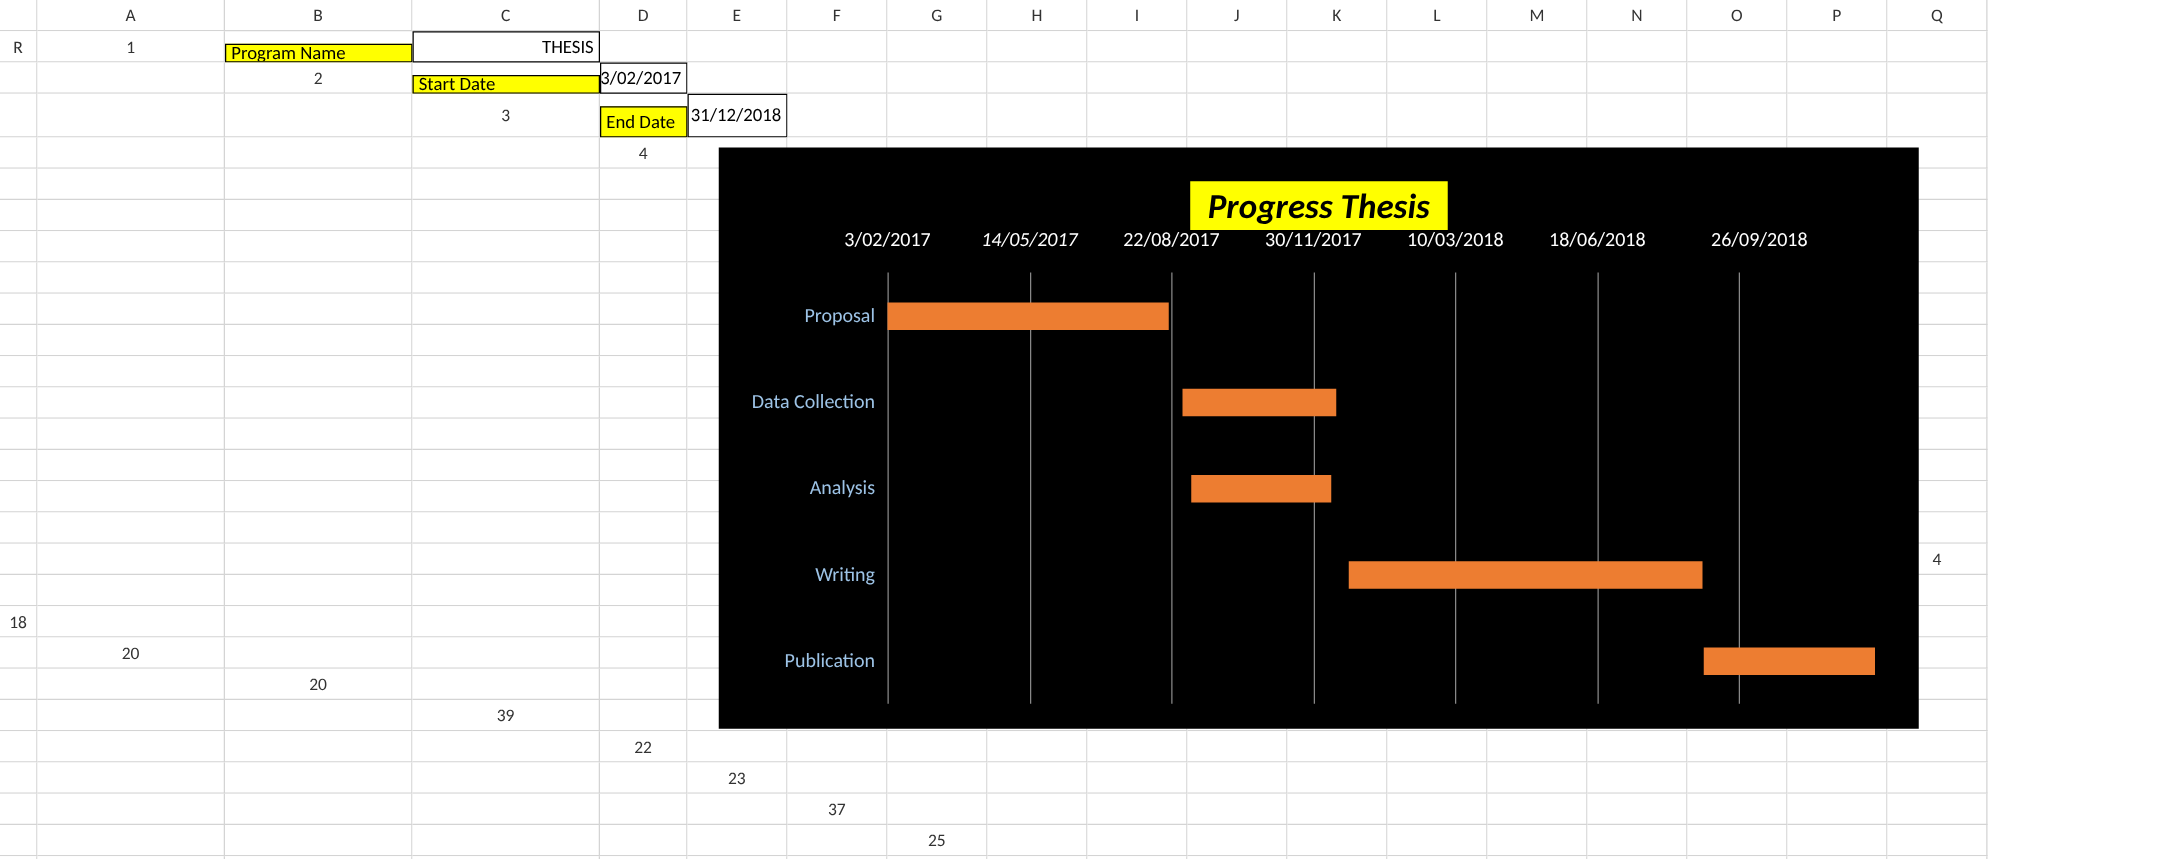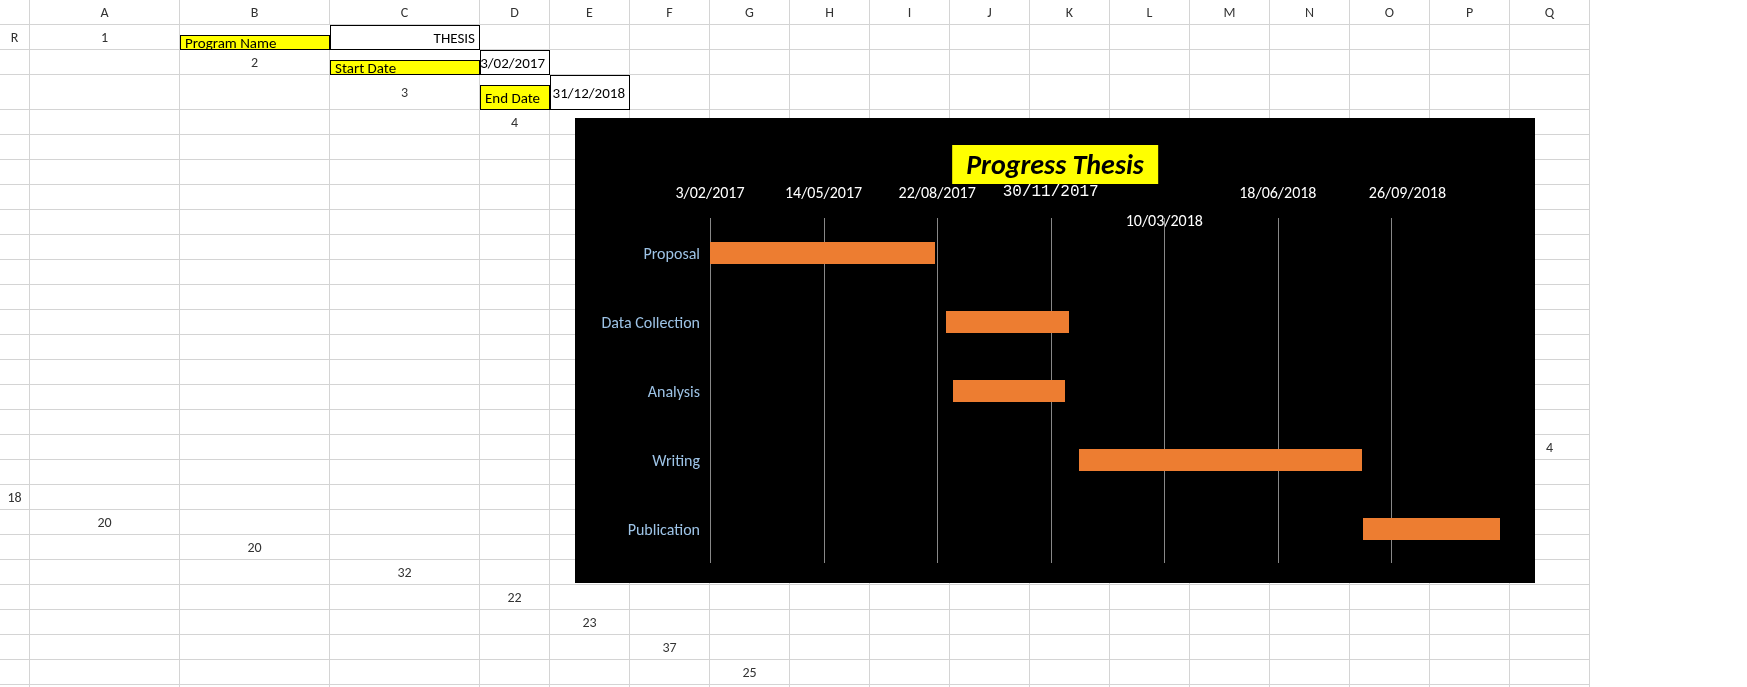--- a/index.html
+++ b/index.html
@@ -514,21 +514,21 @@
     <div class="cell"></div>
     <div class="cell"></div>
     <div class="cell"></div>
     <div class="cell"></div>
     <div class="cell"></div>
     <div class="cell"></div>
     <div class="cell"></div>
     <div class="cell"></div>
     <div class="cell"></div>
     <div class="cell"></div>
-    <div class="rowhead">32</div>
+    <div class="rowhead">39</div>
     <div class="cell"></div>
     <div class="cell"></div>
     <div class="cell"></div>
     <div class="cell"></div>
     <div class="cell"></div>
     <div class="cell"></div>
     <div class="cell"></div>
     <div class="cell"></div>
     <div class="cell"></div>
     <div class="cell"></div>
@@ -625,24 +625,24 @@
     <div class="cell"></div>
     <div class="cell"></div>
     <div class="cell"></div>
     <div class="cell"></div>
   </div>
 
 <div class="chart-holder">
   <div class="chart-title">Progress Thesis</div>
   <div class="chart-axis-labels" id="chart-xlabels">
       <span style="left: 0%;">3/02/2017</span>
-      <span style="left: 14.2857%;">14/05/2017</span>
+      <span style="left: 14.2857%; font-style: italic;">14/05/2017</span>
       <span style="left: 28.5714%;">22/08/2017</span>
-      <span style="left: 42.8571%; font-family: Liberation Mono, monospace;">30/11/2017</span>
-      <span style="left: 57.1429%; margin-top: 28px;">10/03/2018</span>
+      <span style="left: 42.8571%;">30/11/2017</span>
+      <span style="left: 57.1429%;">10/03/2018</span>
       <span style="left: 71.4286%; text-align: center;">18/06/2018</span>
       <span style="left: 85.7143%; margin-left: 16px;">26/09/2018</span>
     </div>
   <div class="chart-plot" id="chart-plot">
       <div class="gridline" style="left: 0%;"></div>
       <div class="gridline" style="left: 14.2857%;"></div>
       <div class="gridline" style="left: 28.5714%;"></div>
       <div class="gridline" style="left: 42.8571%;"></div>
       <div class="gridline" style="left: 57.1429%;"></div>
       <div class="gridline" style="left: 71.4286%;"></div>

